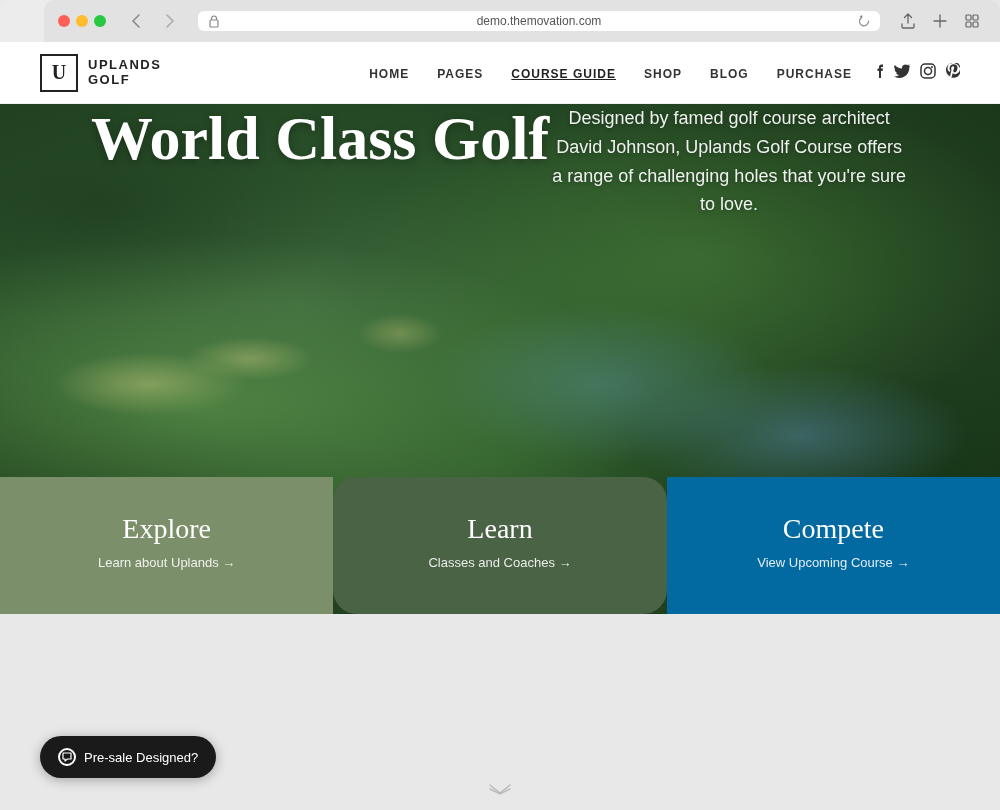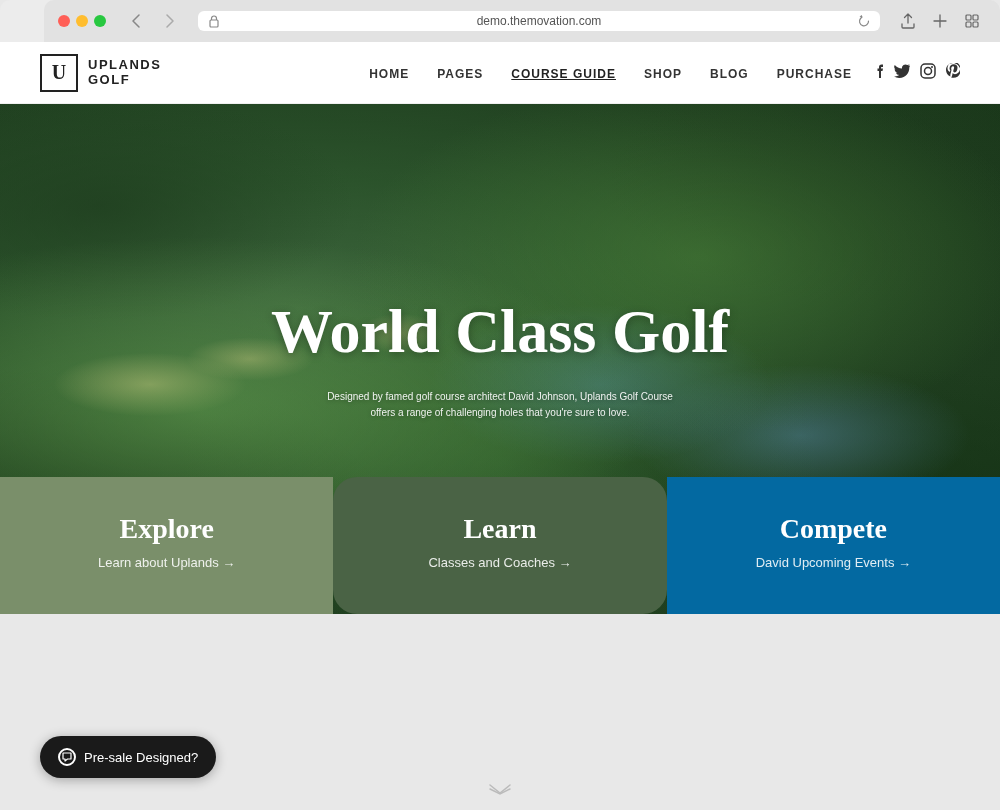--- a/index.html
+++ b/index.html
@@ -209,37 +209,37 @@
         radial-gradient(ellipse at 10% 20%, rgba(30,60,30,0.7) 0%, transparent 20%),
         radial-gradient(ellipse at 85% 15%, rgba(30,60,30,0.7) 0%, transparent 20%);
     }
     .hero-content {
       position: absolute;
       top: 0;
       left: 0;
       right: 0;
       bottom: 0;
       display: flex;
-      flex-direction: column;
-      align-items: center;
+      flex-direction: row;
+      align-items: flex-start;
       justify-content: center;
       text-align: center;
       padding: 0 20px;
     }
     .hero-title {
       font-family: Georgia, 'Times New Roman', serif;
       font-size: 62px;
       font-weight: 700;
       color: white;
       line-height: 1.1;
       margin-bottom: 24px;
       text-shadow: 0 2px 8px rgba(0,0,0,0.3);
     }
     .hero-subtitle {
-      font-size: 10px;
+      font-size: 18px;
       color: rgba(255,255,255,0.92);
       line-height: 1.6;
       max-width: 360px;
       text-shadow: 0 1px 4px rgba(0,0,0,0.3);
     }
 
     
     .cards {
       display: grid;
       grid-template-columns: 1fr 1fr 1fr;
@@ -252,21 +252,21 @@
       align-items: center;
       text-align: center;
       cursor: pointer;
     }
     .card:nth-child(1) { background: #7a8f6a; }
     .card:nth-child(2) { background: #4a6345; border-radius: 24px; }
     .card:nth-child(3) { background: #0369a1; }
     .card-title {
       font-family: Georgia, 'Times New Roman', serif;
       font-size: 28px;
-      font-weight: 700;
+      font-weight: 400;
       color: white;
       margin-bottom: 10px;
     }
     .card-link {
       font-size: 13px;
       color: rgba(255,255,255,0.88);
       text-decoration: none;
       cursor: pointer;
     }
 
@@ -412,21 +412,21 @@
       <div class="card">
         <h2 class="card-title">Explore</h2>
         <a class="card-link">Learn about Uplands →</a>
       </div>
       <div class="card">
         <h2 class="card-title">Learn</h2>
         <a class="card-link">Classes and Coaches →</a>
       </div>
       <div class="card">
         <h2 class="card-title">Compete</h2>
-        <a class="card-link">David Upcoming Events →</a>
+        <a class="card-link">View Upcoming Course →</a>
       </div>
     </div>
   </section>
 </div>
 
 <button class="chat-btn">
   <div class="chat-icon">
     <svg width="10" height="10" viewBox="0 0 10 10" fill="none">
         <path d="M1 1h8v6H5.5L3 9V7H1V1z" stroke="white" stroke-width="1.2" stroke-linejoin="round"></path>
       </svg>

